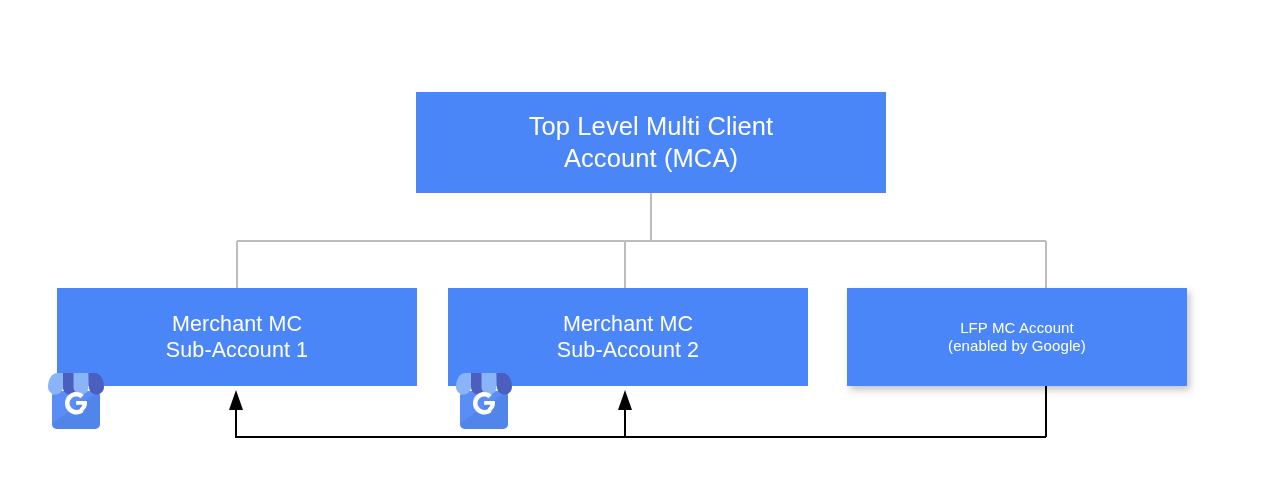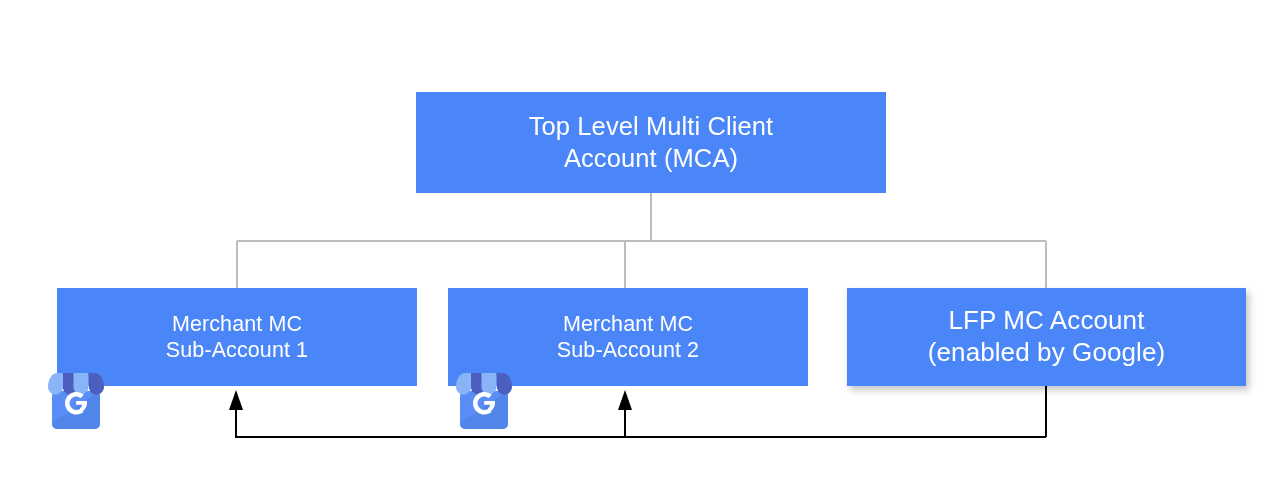--- a/index.html
+++ b/index.html
@@ -57,23 +57,23 @@
   #node-sub2 {
     left: 448px;
     top: 288px;
     width: 360px;
     height: 98px;
     font-size: 21.5px;
   }
   #node-lfp {
     left: 847px;
     top: 288px;
-    width: 399px;
+    width: 340px;
     height: 98px;
-    font-size: 26px;
+    font-size: 15px;
     box-shadow: 3px 4px 7px rgba(60,64,67,0.30);
   }
 
   
   #tree-lines, #feedback-lines {
     position: absolute;
     left: 0;
     top: 0;
     width: 1286px;
     height: 501px;

